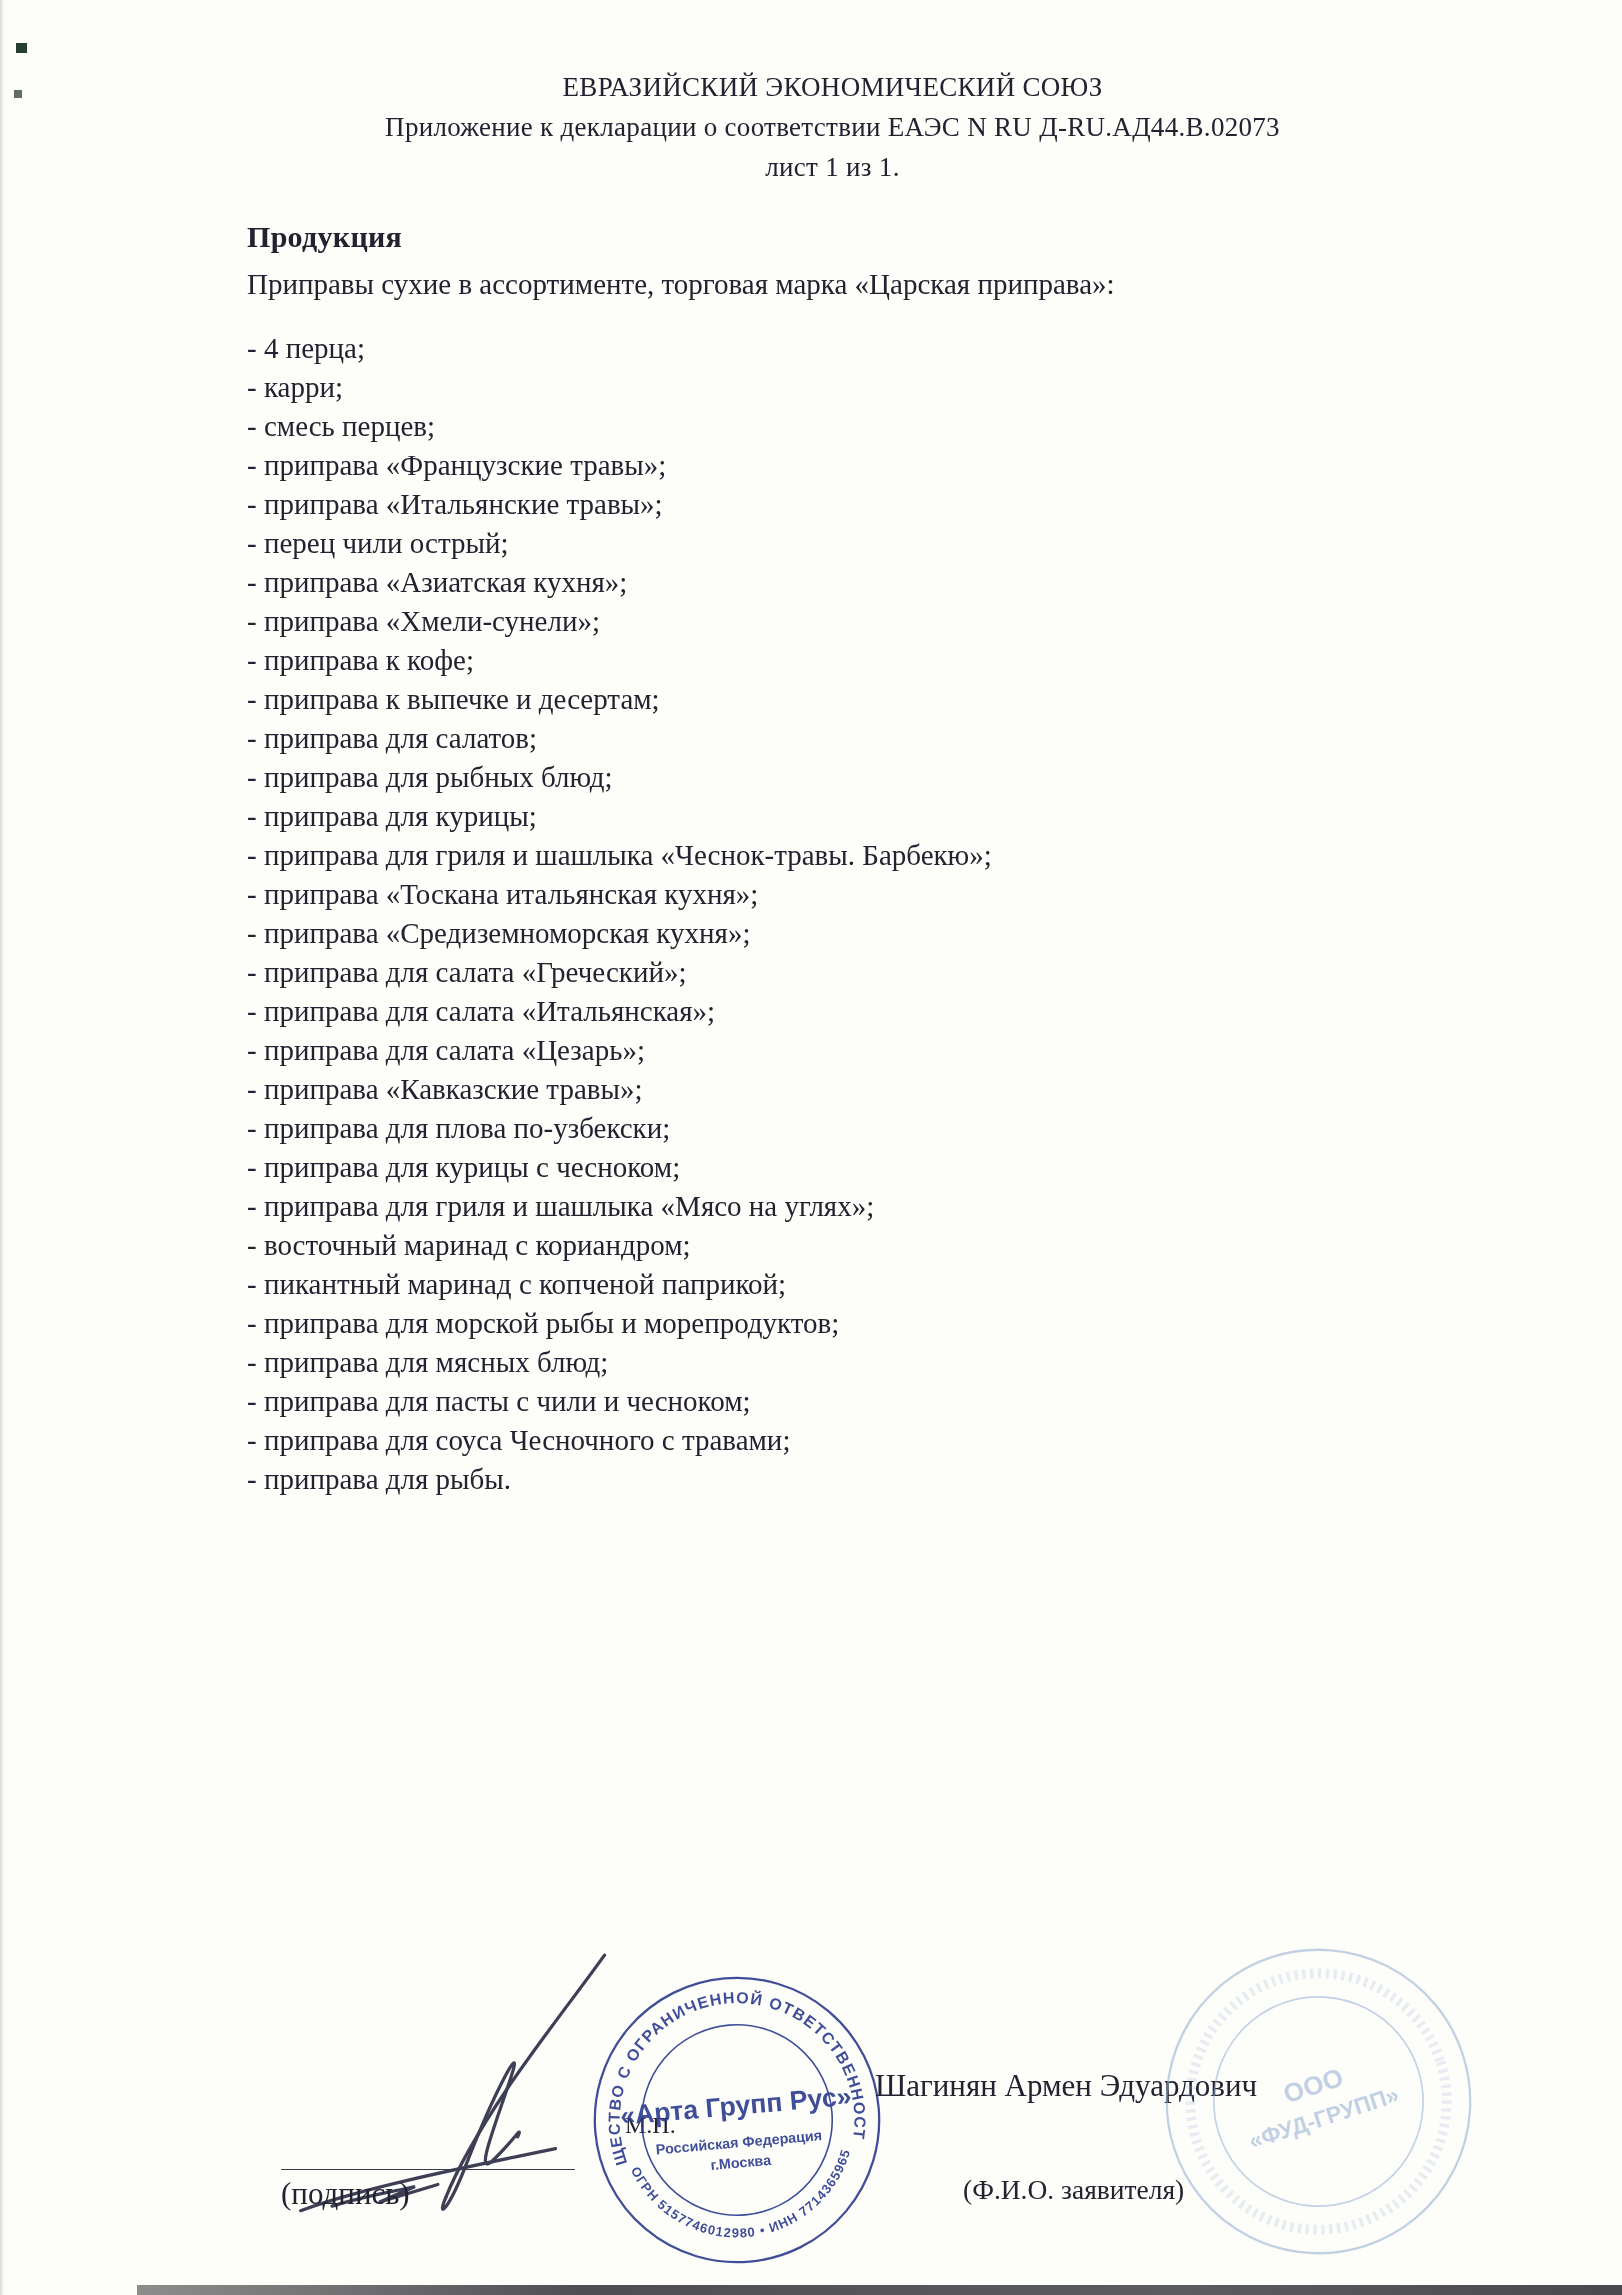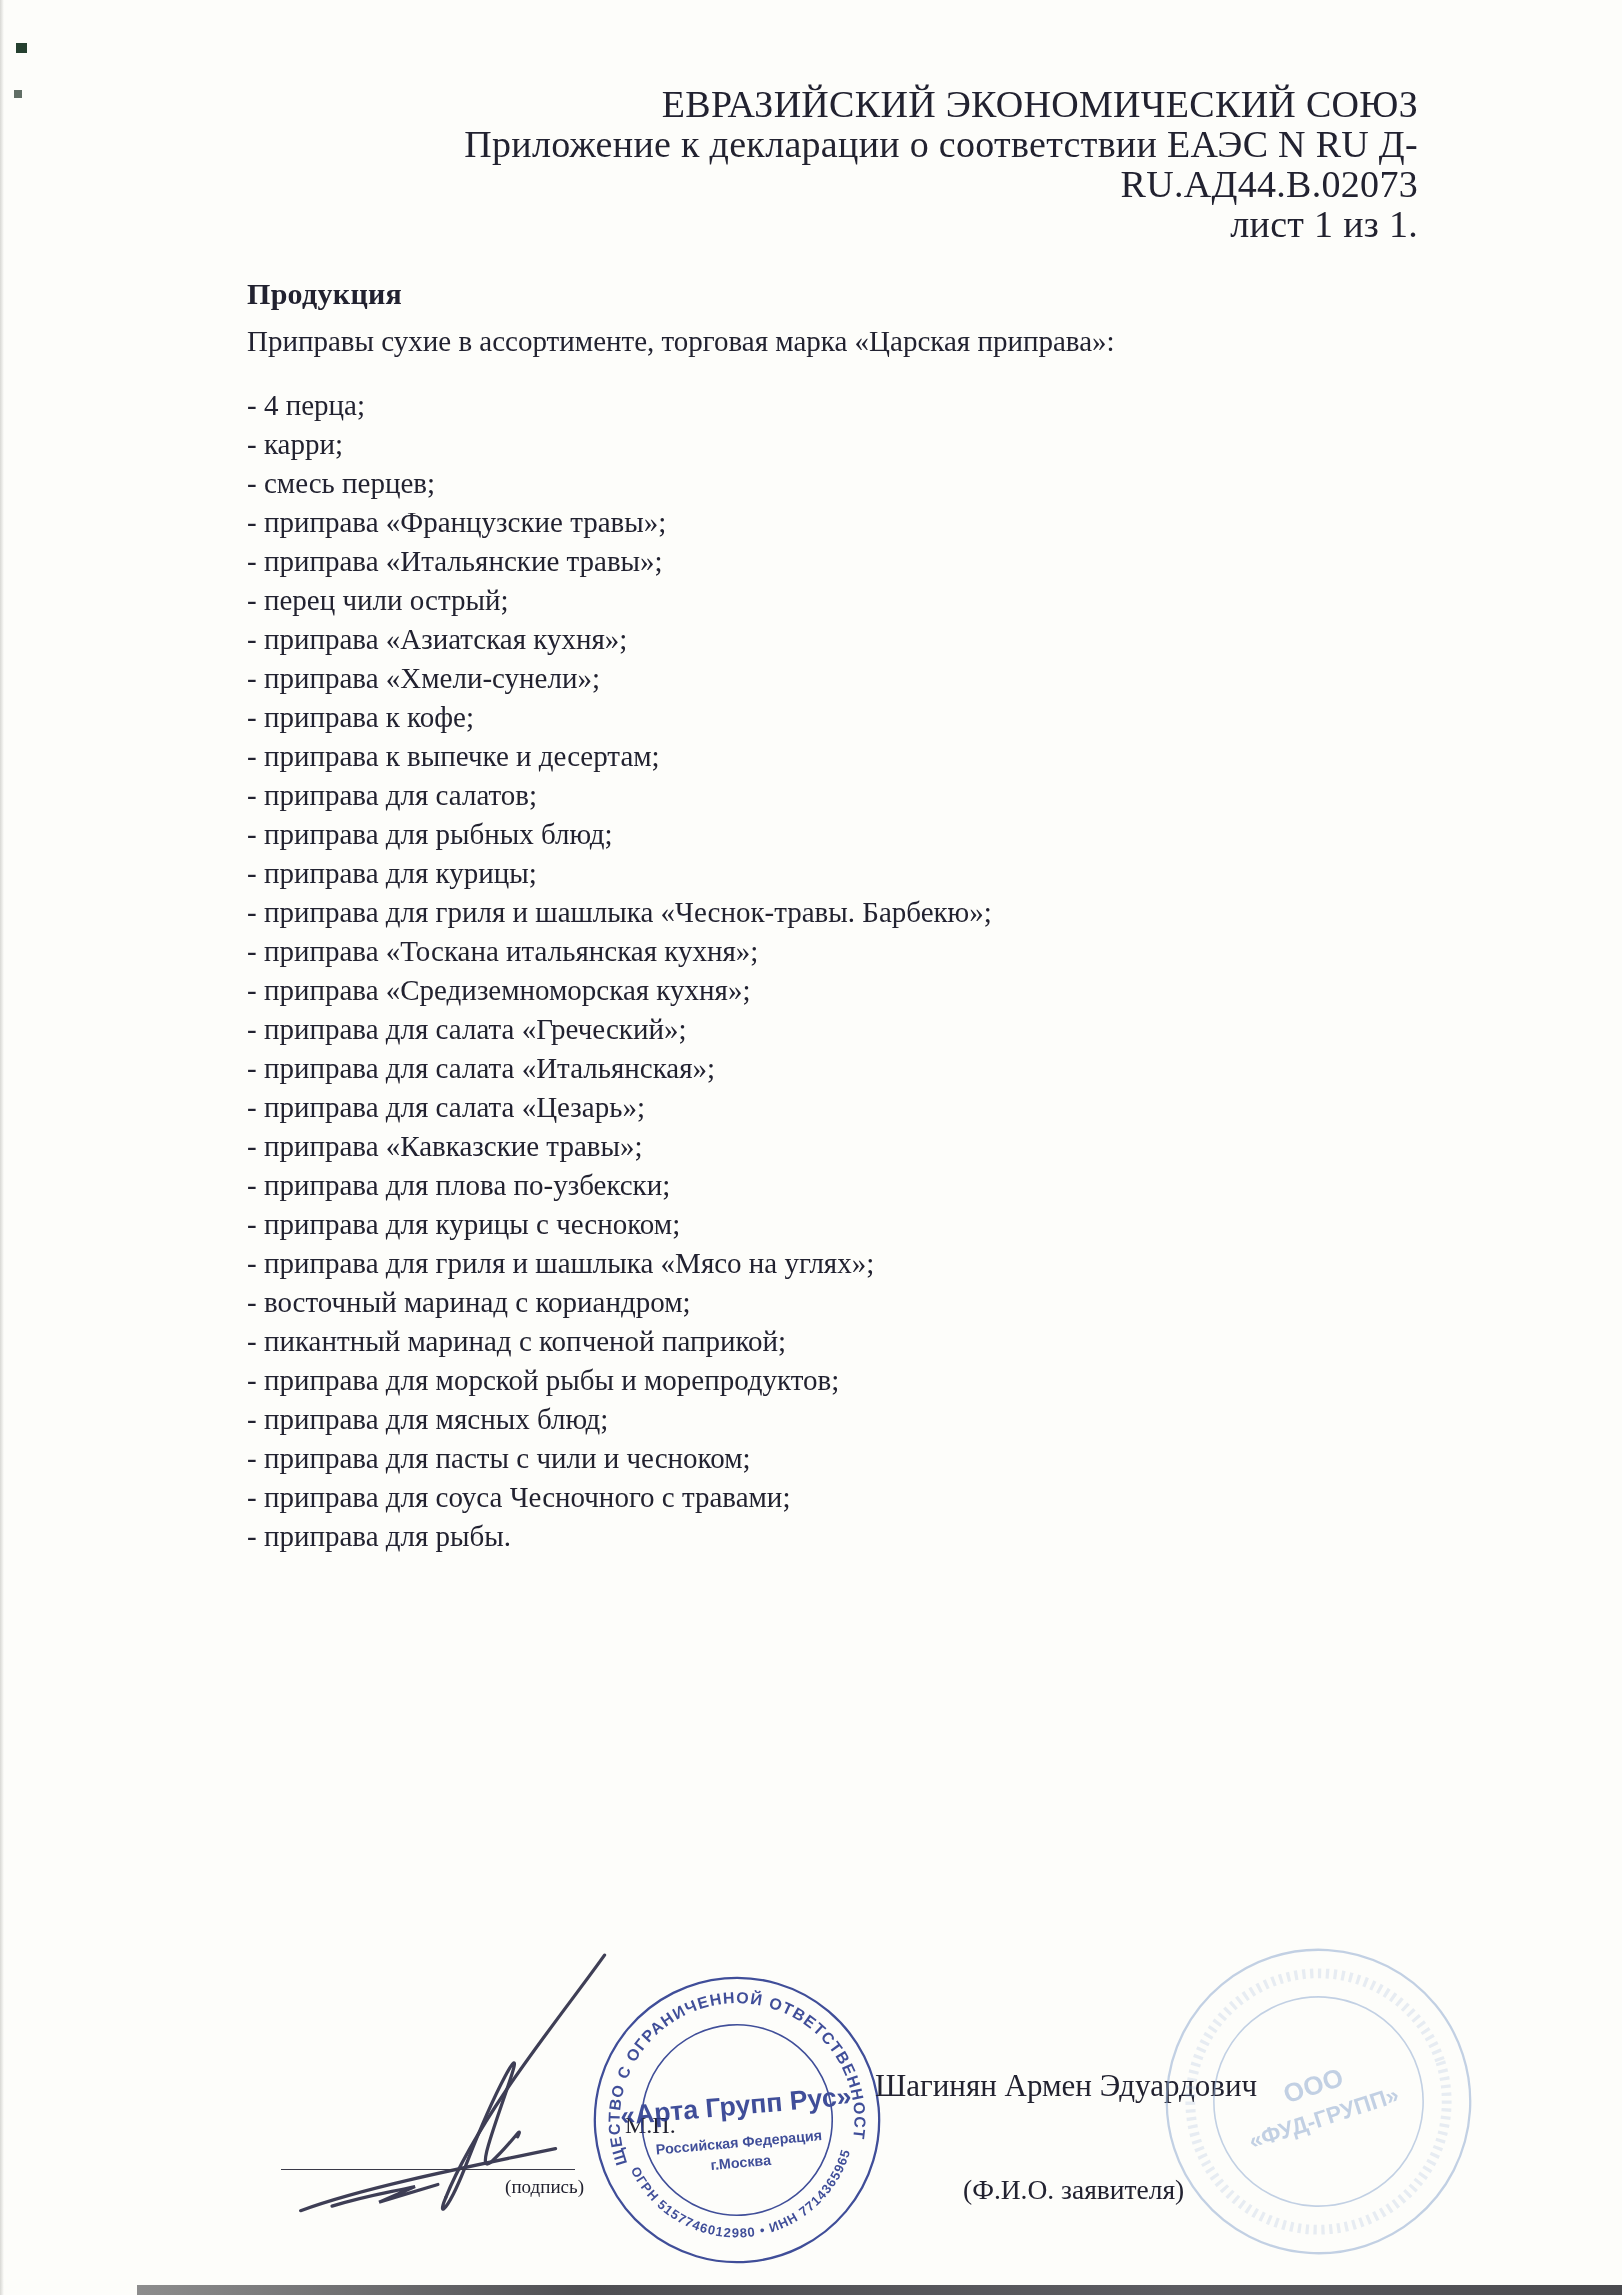--- a/index.html
+++ b/index.html
@@ -16,30 +16,30 @@
   
   .scan-mark-1 { position:absolute; left:15.7px; top:43px; width:11px; height:9.8px; background:#25402f; }
   .scan-mark-2 { position:absolute; left:14.4px; top:90px; width:7.2px; height:7.9px; background:#3a4a40; opacity:.8; }
   .scan-bottom { position:absolute; left:137px; right:0; bottom:0; height:10.5px;
                  background:linear-gradient(90deg,#8d8d8d,#4f4f53 30%,#5b5b60 70%,#4a4a4e); }
   .scan-left-edge { position:absolute; left:0; top:0; bottom:0; width:3.9px;
                  background:linear-gradient(90deg,#d8d8d4,#fdfdfa); }
 
   
   .content { position:absolute; left:247px; top:0; width:1171px; }
-  .header { margin-top:84px; text-align:right; font-size:38px; line-height:40px; letter-spacing:0.3px; }
+  .header { margin-top:67px; text-align:center; font-size:27px; line-height:40px; letter-spacing:0.3px; }
   .products-heading { margin-top:33px; font-weight:bold; font-size:30px; letter-spacing:0.3px; }
   .intro { margin-top:10.5px; font-size:29px; line-height:39px; }
   .plist { margin-top:25px; }
   .pline { font-size:29px; line-height:39px; white-space:nowrap; }
 
   
   .signature { position:absolute; left:281px; top:1946px; width:353px; height:281px; }
   .sig-line { position:absolute; left:281px; top:2169px; width:294px; border-top:1.3px solid #3a3a48; }
-  .sig-caption { position:absolute; left:290px; top:2176px; width:294px; text-align:right; font-size:19px; }
+  .sig-caption { position:absolute; left:281px; top:2176px; width:294px; text-align:left; font-size:31px; }
   .mp { position:absolute; left:625px; top:2112px; font-size:24px; }
 
   .applicant-name { position:absolute; left:875px; top:2068px; font-size:31px; white-space:nowrap; }
   .applicant-caption { position:absolute; left:963px; top:2174px; font-size:27.5px; }
 
   
   .stamp-arta { position:absolute; left:587px; top:1970px; width:300px; height:300px;
                 transform:rotate(-5deg); opacity:.9; }
   .ring-top   { font-family:"Liberation Sans", sans-serif; font-size:24.5px; font-weight:600; letter-spacing:2px; }
   .ring-bottom{ font-family:"Liberation Sans", sans-serif; font-size:20px;  font-weight:600; letter-spacing:1.6px; }

